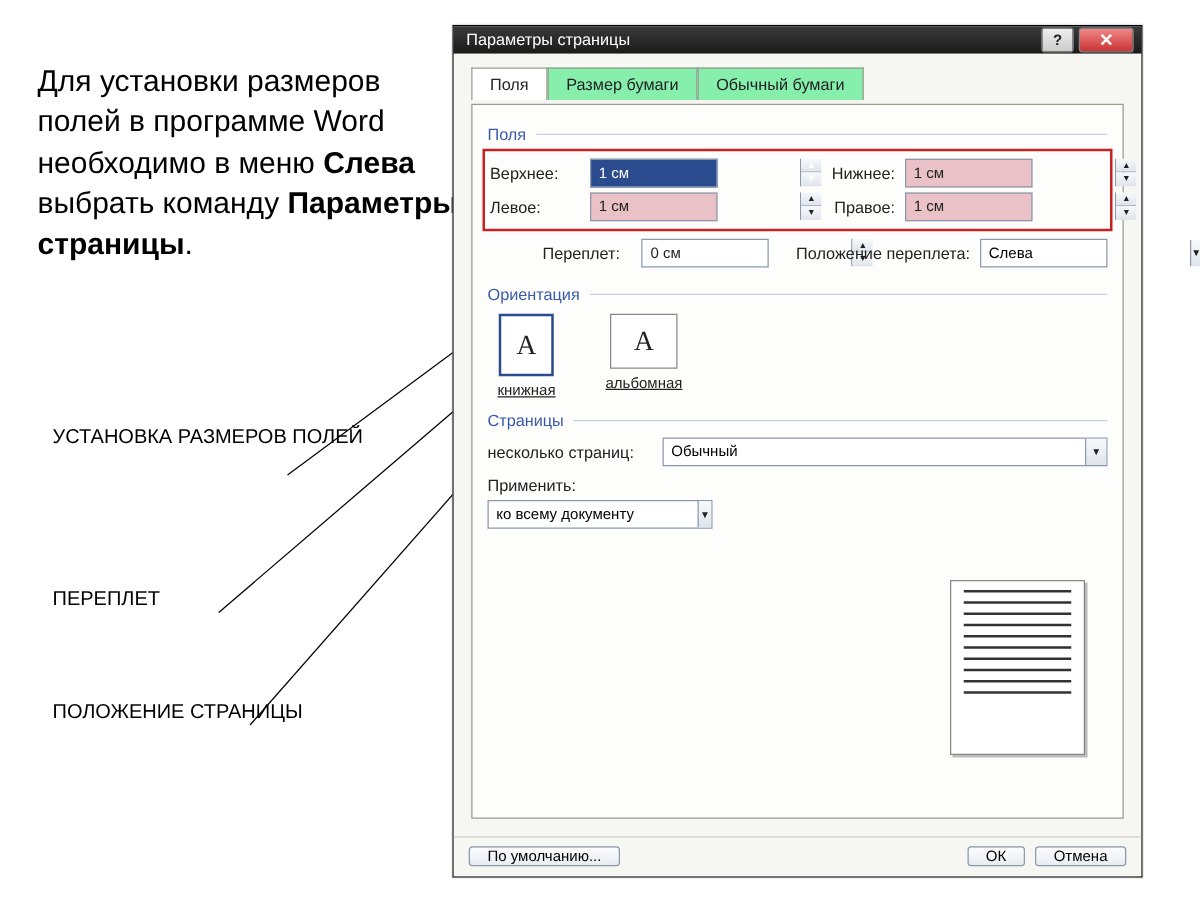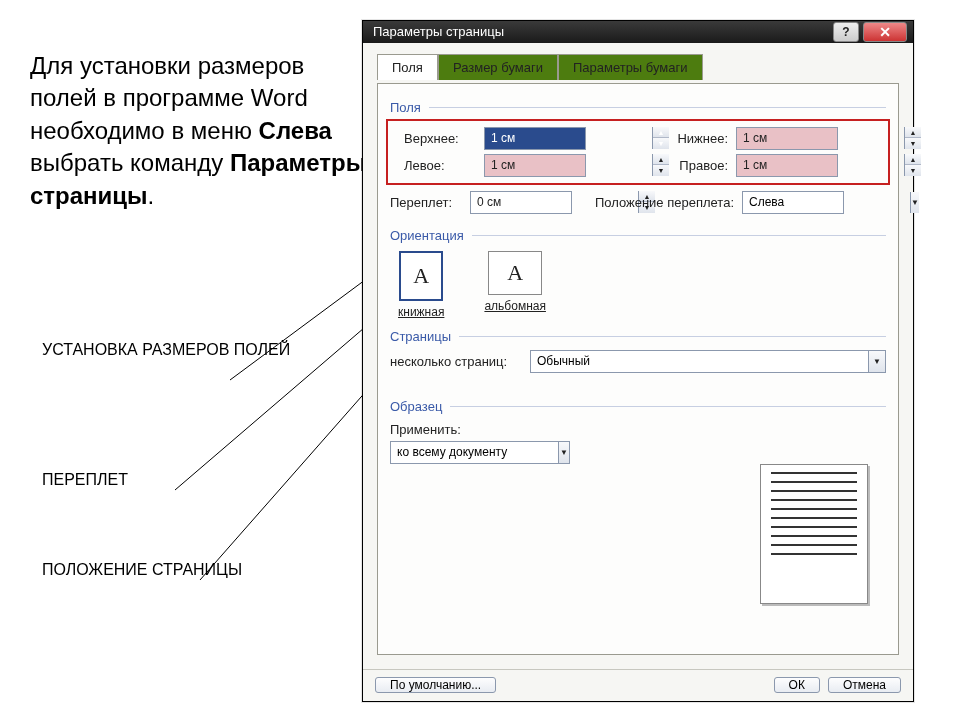--- a/index.html
+++ b/index.html
@@ -13,38 +13,38 @@
 
 .dialog{position:absolute;left:362px;top:20px;width:552px;height:682px;border:1px solid #000;background:#fff;display:flex;flex-direction:column;box-shadow:0 0 0 1px rgba(0,0,0,.1);}
 .titlebar{height:30px;background:linear-gradient(#3a3a3a,#1a1a1a);color:#fff;display:flex;align-items:center;padding:0 6px 0 10px;font-size:13px;}
 .titlebar .spacer{flex:1;}
 .winbtn{height:20px;border:1px solid #888;background:linear-gradient(#eee,#ccc);border-radius:3px;color:#222;display:flex;align-items:center;justify-content:center;margin-left:4px;font-size:12px;}
 .helpbtn{width:26px;font-weight:bold;}
 .closebtn{width:44px;background:linear-gradient(#e88,#c33);color:#fff;font-weight:bold;font-size:14px;}
 
 .body{flex:1;background:#f6f6f3;padding:10px 14px 14px 14px;position:relative;font-size:13px;color:#222;}
 .tabs{display:flex;gap:0;margin-bottom:4px;}
-.tab{padding:5px 14px;border:1px solid #9a9a8f;border-bottom:none;background:#4d7c0f;position:relative;top:1px;font-size:13px;}
+.tab{padding:5px 14px;border:1px solid #9a9a8f;border-bottom:none;background:#86efac;position:relative;top:1px;font-size:13px;}
 .tab.active{background:#fff;font-weight:normal;}
 .tabpanel{background:#fdfdfc;border:1px solid #9a9a8f;padding:10px 12px 12px 12px;height:572px;position:relative;}
 
 .section-label{color:#3a5aa8;font-size:13px;margin:6px 0 6px 0;display:flex;align-items:center;gap:8px;}
 .section-label:after{content:"";flex:1;height:1px;background:#c7cfe2;}
 
 .row{display:flex;align-items:center;margin:4px 0;}
 .fld-lbl{width:80px;text-align:left;}
 .fld-lbl.rt{width:150px;text-align:right;padding-right:8px;}
 .spin{display:flex;align-items:center;border:1px solid #8b98ad;background:#fff;height:23px;width:102px;}
 .spin.hl{background:#e9c1c6;}
 .spin.sel{background:#2a4b8d;color:#fff;}
 .spin input{flex:1;border:none;background:transparent;padding:0 6px;font-size:12px;color:inherit;outline:none;}
 .spin .sp-btns{display:flex;flex-direction:column;border-left:1px solid #8b98ad;}
 .spin .sp-btns span{width:16px;height:11px;display:flex;align-items:center;justify-content:center;font-size:7px;background:linear-gradient(#f8f9fb,#dfe4ec);border-bottom:1px solid #b0b8c8;cursor:pointer;}
 .spin .sp-btns span:last-child{border-bottom:none;}
-.redbox{border:2px solid #c62020;padding:2px 16px;margin:-2px -4px 2px -4px;}
+.redbox{border:2px solid #c62020;padding:2px 4px;margin:-2px -4px 2px -4px;}
 
 .combo{display:flex;align-items:center;border:1px solid #8b98ad;background:#fff;height:23px;}
 .combo input{flex:1;border:none;background:transparent;padding:0 6px;font-size:12px;outline:none;}
 .combo .dd{width:17px;height:21px;background:linear-gradient(#f8f9fb,#dfe4ec);border-left:1px solid #8b98ad;display:flex;align-items:center;justify-content:center;font-size:8px;cursor:pointer;}
 
 .orient{display:flex;gap:40px;margin:8px 0 4px 8px;align-items:flex-start;}
 .orient-item{text-align:center;font-size:12px;}
 .orient-icon{width:44px;height:50px;border:1px solid #888;background:#fff;display:flex;align-items:center;justify-content:center;margin:0 auto 4px;}
 .orient-icon.sel{border:2px solid #2a4b8d;}
 .orient-icon.land{width:54px;height:44px;}
@@ -88,21 +88,21 @@
       <span>Параметры страницы</span>
       <span class="spacer"></span>
       <span class="winbtn helpbtn">?</span>
       <span class="winbtn closebtn">✕</span>
     </div>
 
     <div class="body">
       <div class="tabs">
         <div class="tab active">Поля</div>
         <div class="tab">Размер бумаги</div>
-        <div class="tab">Параметры бумаги</div>
+        <div class="tab">Обычный бумаги</div>
       </div>
 
       <div class="tabpanel">
 
         <div class="section-label">
             <span>Поля</span>
           </div>
 
         <div class="redbox">
           <div class="row">
@@ -136,21 +136,21 @@
             <div class="spin hl">
               <input value="1 см" style="">
               <span class="sp-btns">
                   <span>▲</span>
                   <span>▼</span>
                 </span>
             </div>
           </div>
         </div>
 
-        <div class="row" style="margin-top:6px;">
+        <div class="row" style="margin-top:6px;margin-left:44px;">
           <span class="fld-lbl">Переплет:</span>
           <div class="spin">
             <input value="0 см" style="">
             <span class="sp-btns">
                 <span>▲</span>
                 <span>▼</span>
               </span>
           </div>
           <span class="fld-lbl rt" style="width:170px">Положение переплета:</span>
           <div class="combo" style="width:102px">
@@ -181,23 +181,20 @@
             <span>Страницы</span>
           </div>
         <div class="row">
           <span style="width:140px">несколько страниц:</span>
           <div class="combo" style="flex:1">
             <input value="Обычный" style="">
             <span class="dd">▼</span>
           </div>
         </div>
 
-        <div class="section-label" style="margin-top:26px">
-            <span>Образец</span>
-          </div>
         <div class="row" style="margin-top:8px">
           <span style="width:100px">Применить:</span>
         </div>
         <div class="row">
           <div class="combo" style="width:180px">
             <input value="ко всему документу" style="">
             <span class="dd">▼</span>
           </div>
         </div>
 

